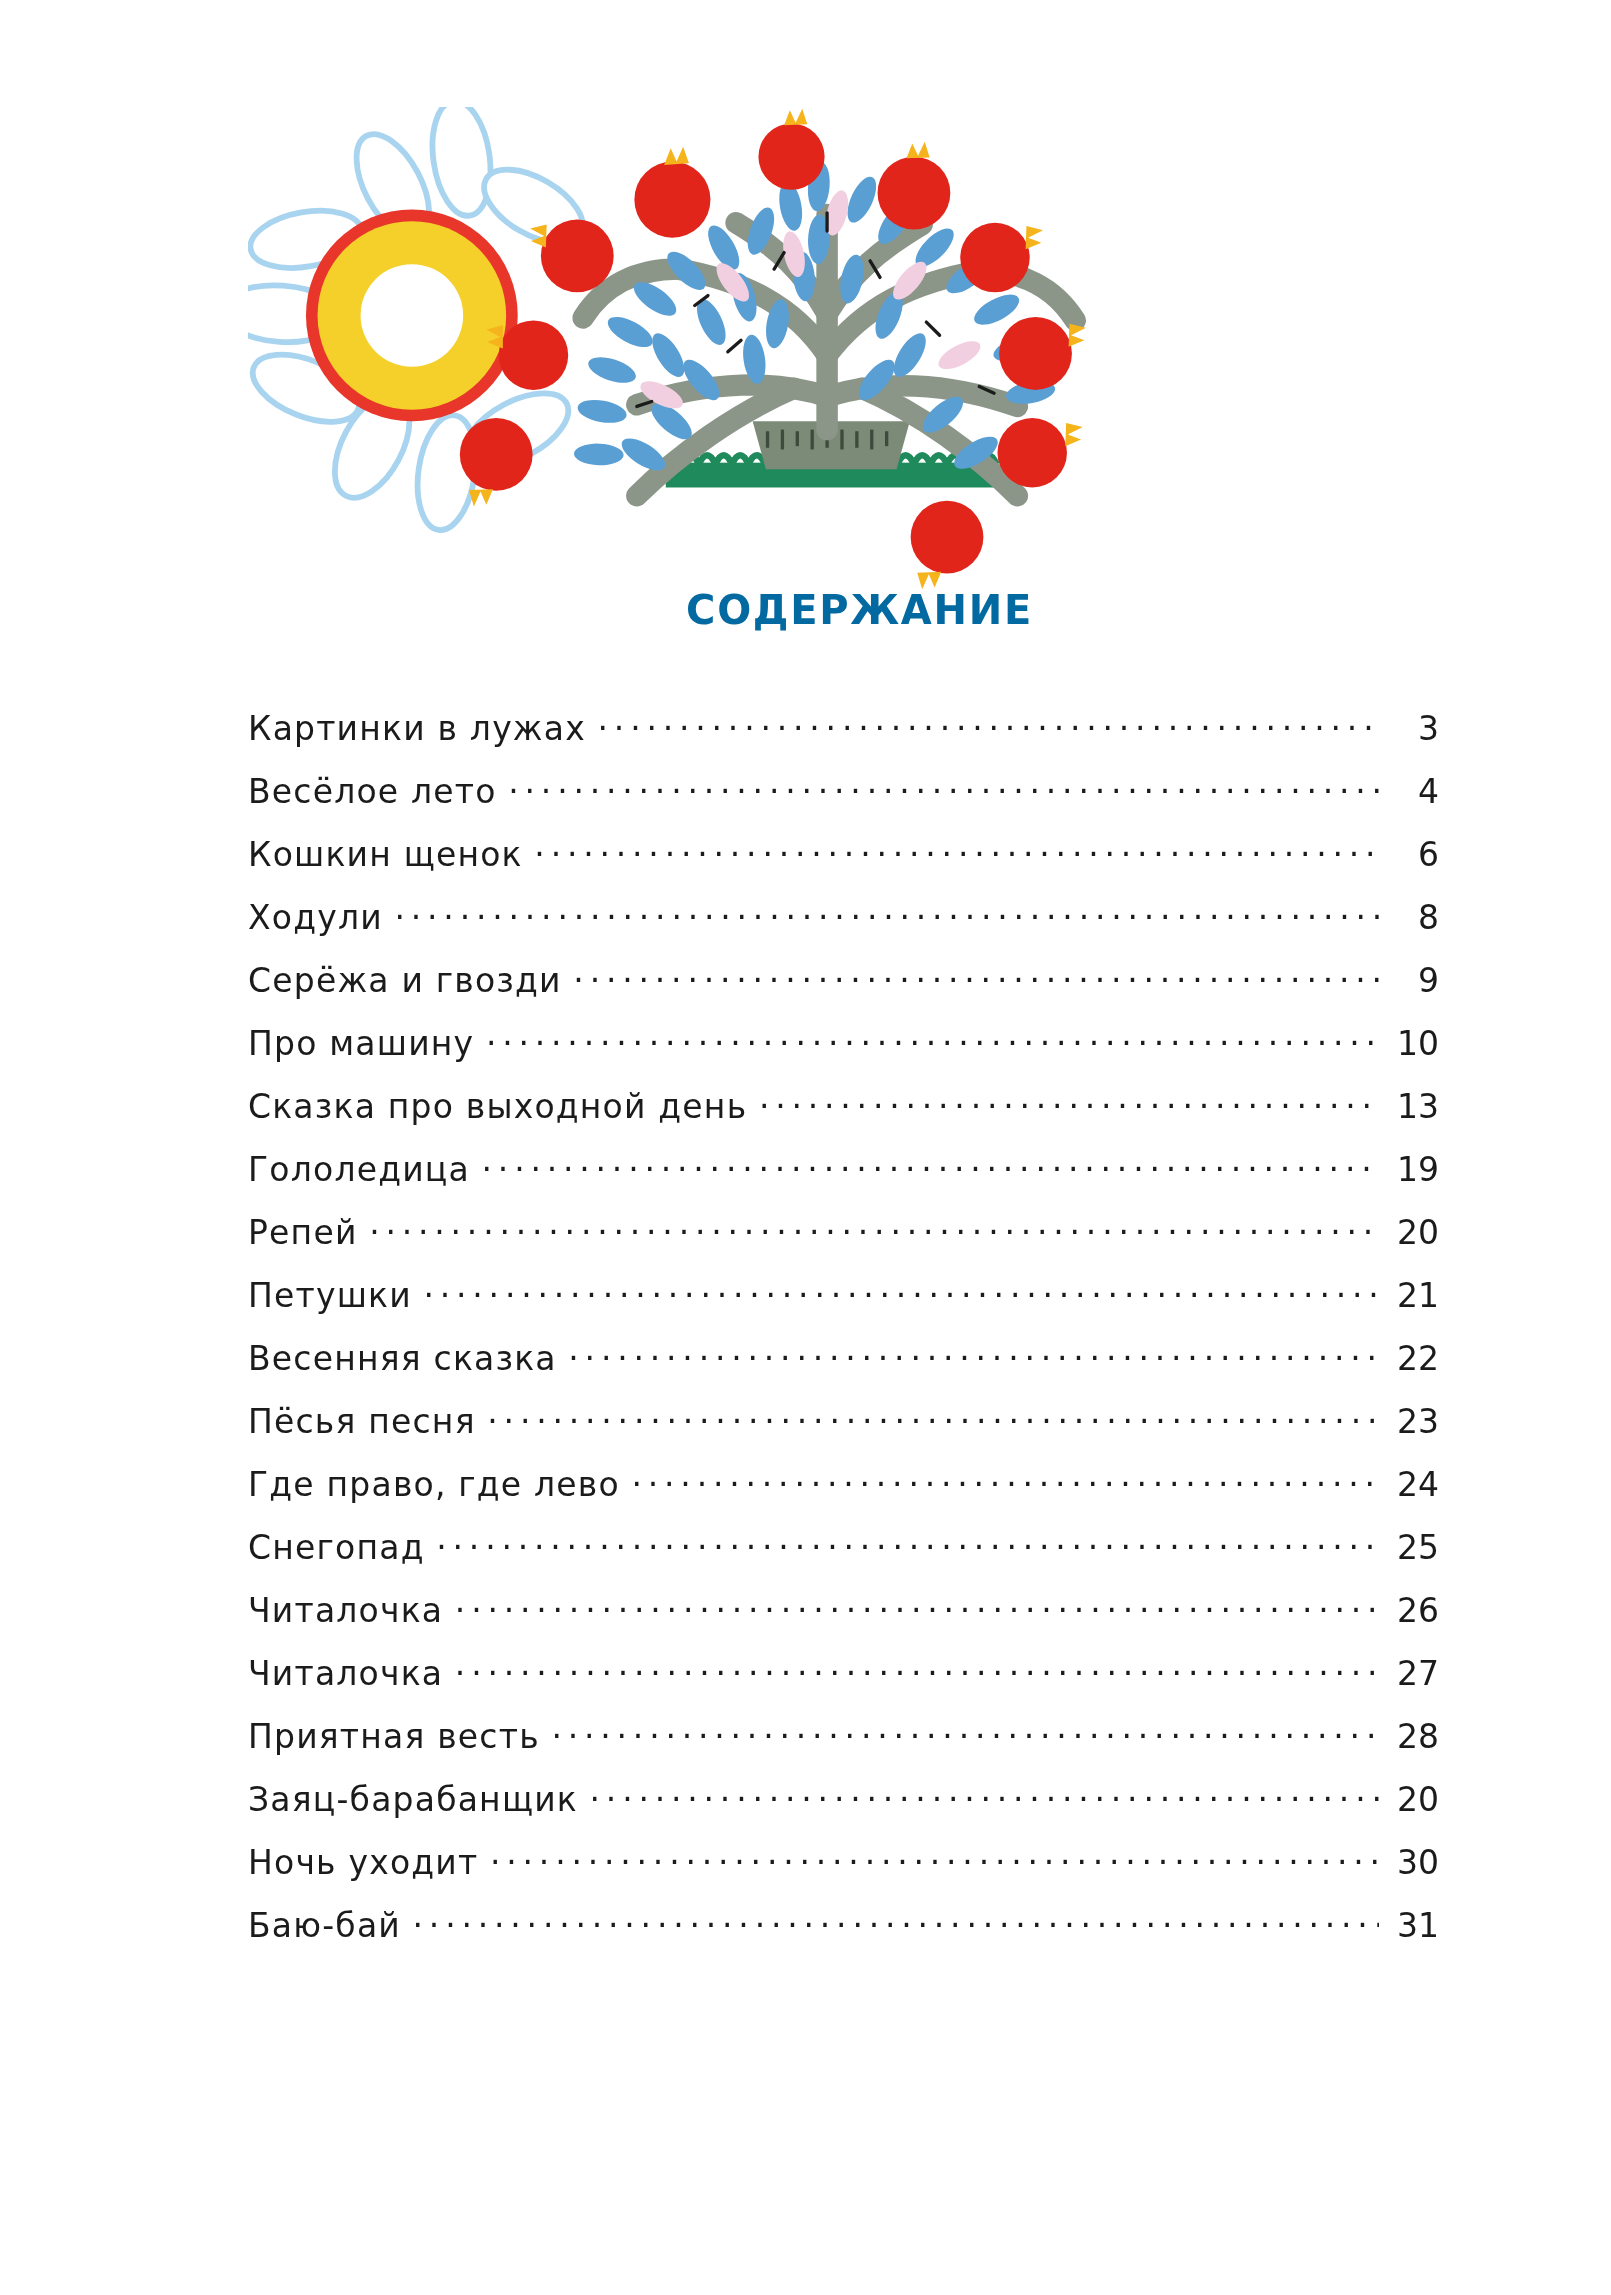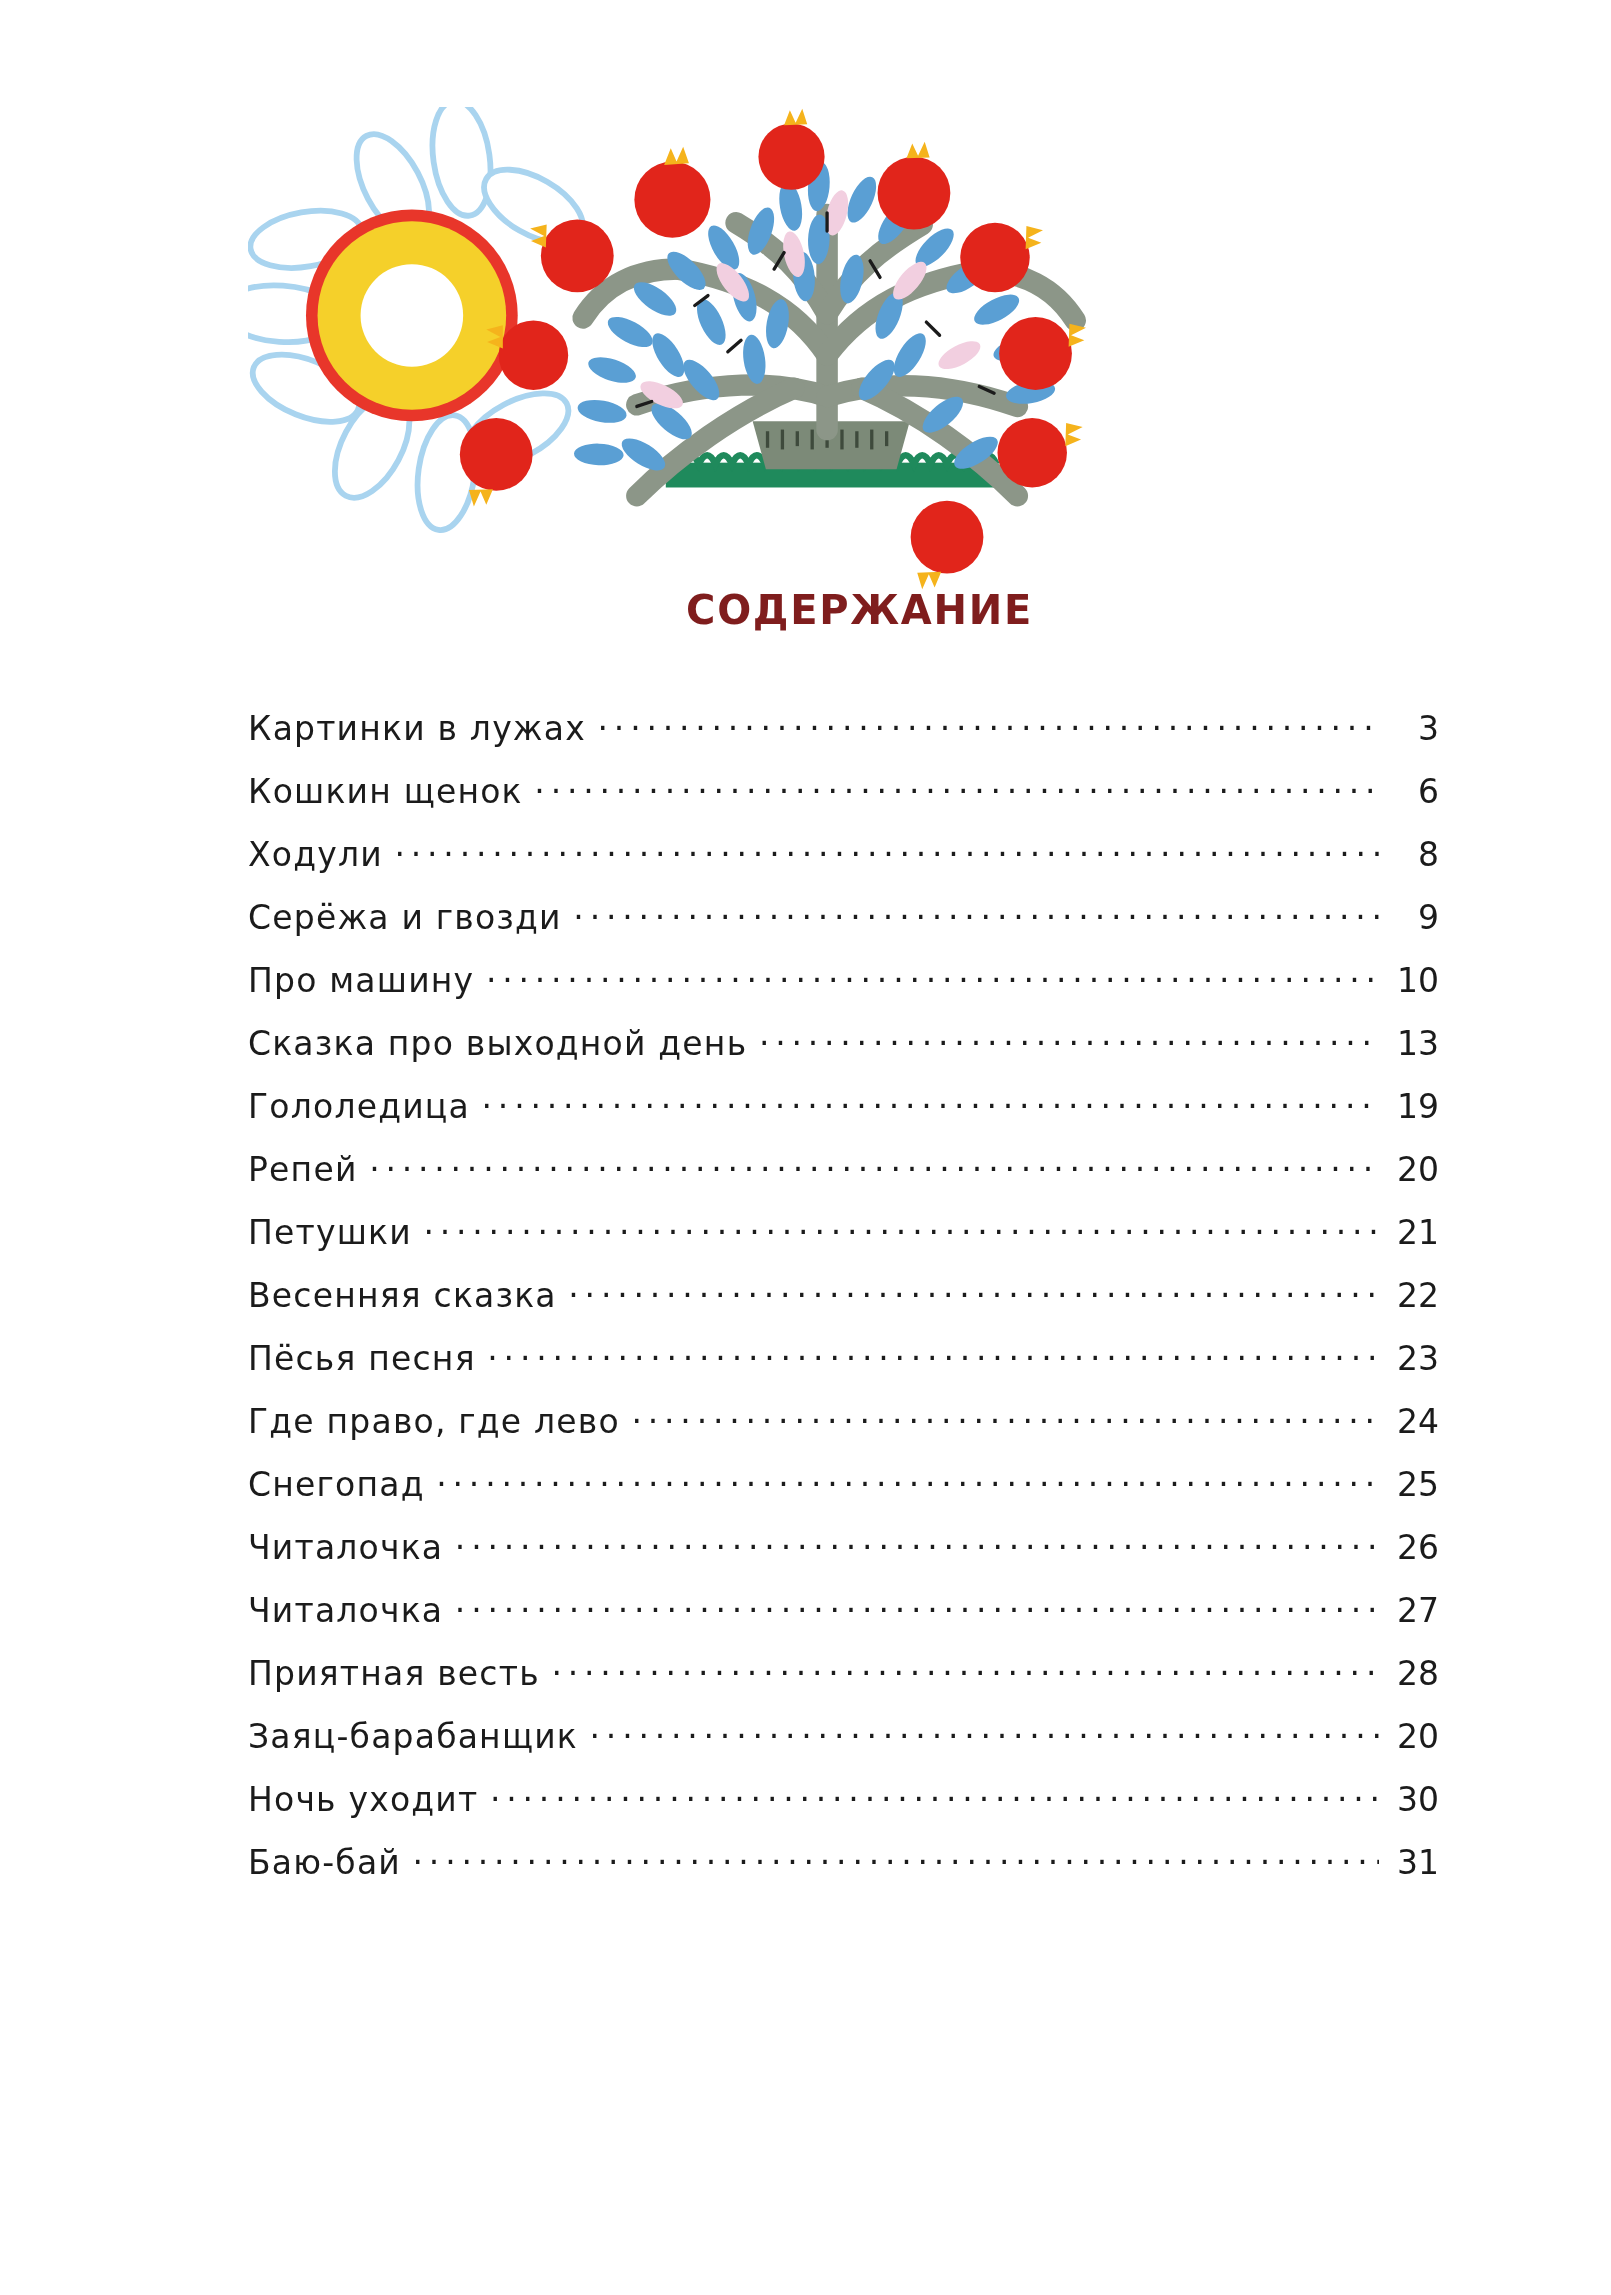--- a/index.html
+++ b/index.html
@@ -35,21 +35,21 @@
     height: 100%;
   }
 
   
   .toc-title {
     position: absolute;
     left: 0;
     top: 587px;
     width: 100%;
     text-align: center;
-    color: #7f1d1d;
+    color: #0369a1;
     font-family: "DejaVu Sans", sans-serif;
     font-weight: bold;
     font-size: 40px;
     letter-spacing: 1.7px;
     padding-left: 107px;
     box-sizing: border-box;
   }
 
   
   .toc {
@@ -246,20 +246,25 @@
   <div class="toc-title">СОДЕРЖАНИЕ</div>
 
   <div class="toc">
 
     <div class="toc-row">
       <span class="toc-label">Картинки  в  лужах</span>
       <span class="toc-dots"></span>
       <span class="toc-page">3</span>
     </div>
 
+    <div class="toc-row">
+      <span class="toc-label">Весёлое  лето</span>
+      <span class="toc-dots"></span>
+      <span class="toc-page">4</span>
+    </div>
 
     <div class="toc-row">
       <span class="toc-label">Кошкин  щенок</span>
       <span class="toc-dots"></span>
       <span class="toc-page">6</span>
     </div>
 
     <div class="toc-row">
       <span class="toc-label">Ходули</span>
       <span class="toc-dots"></span>

